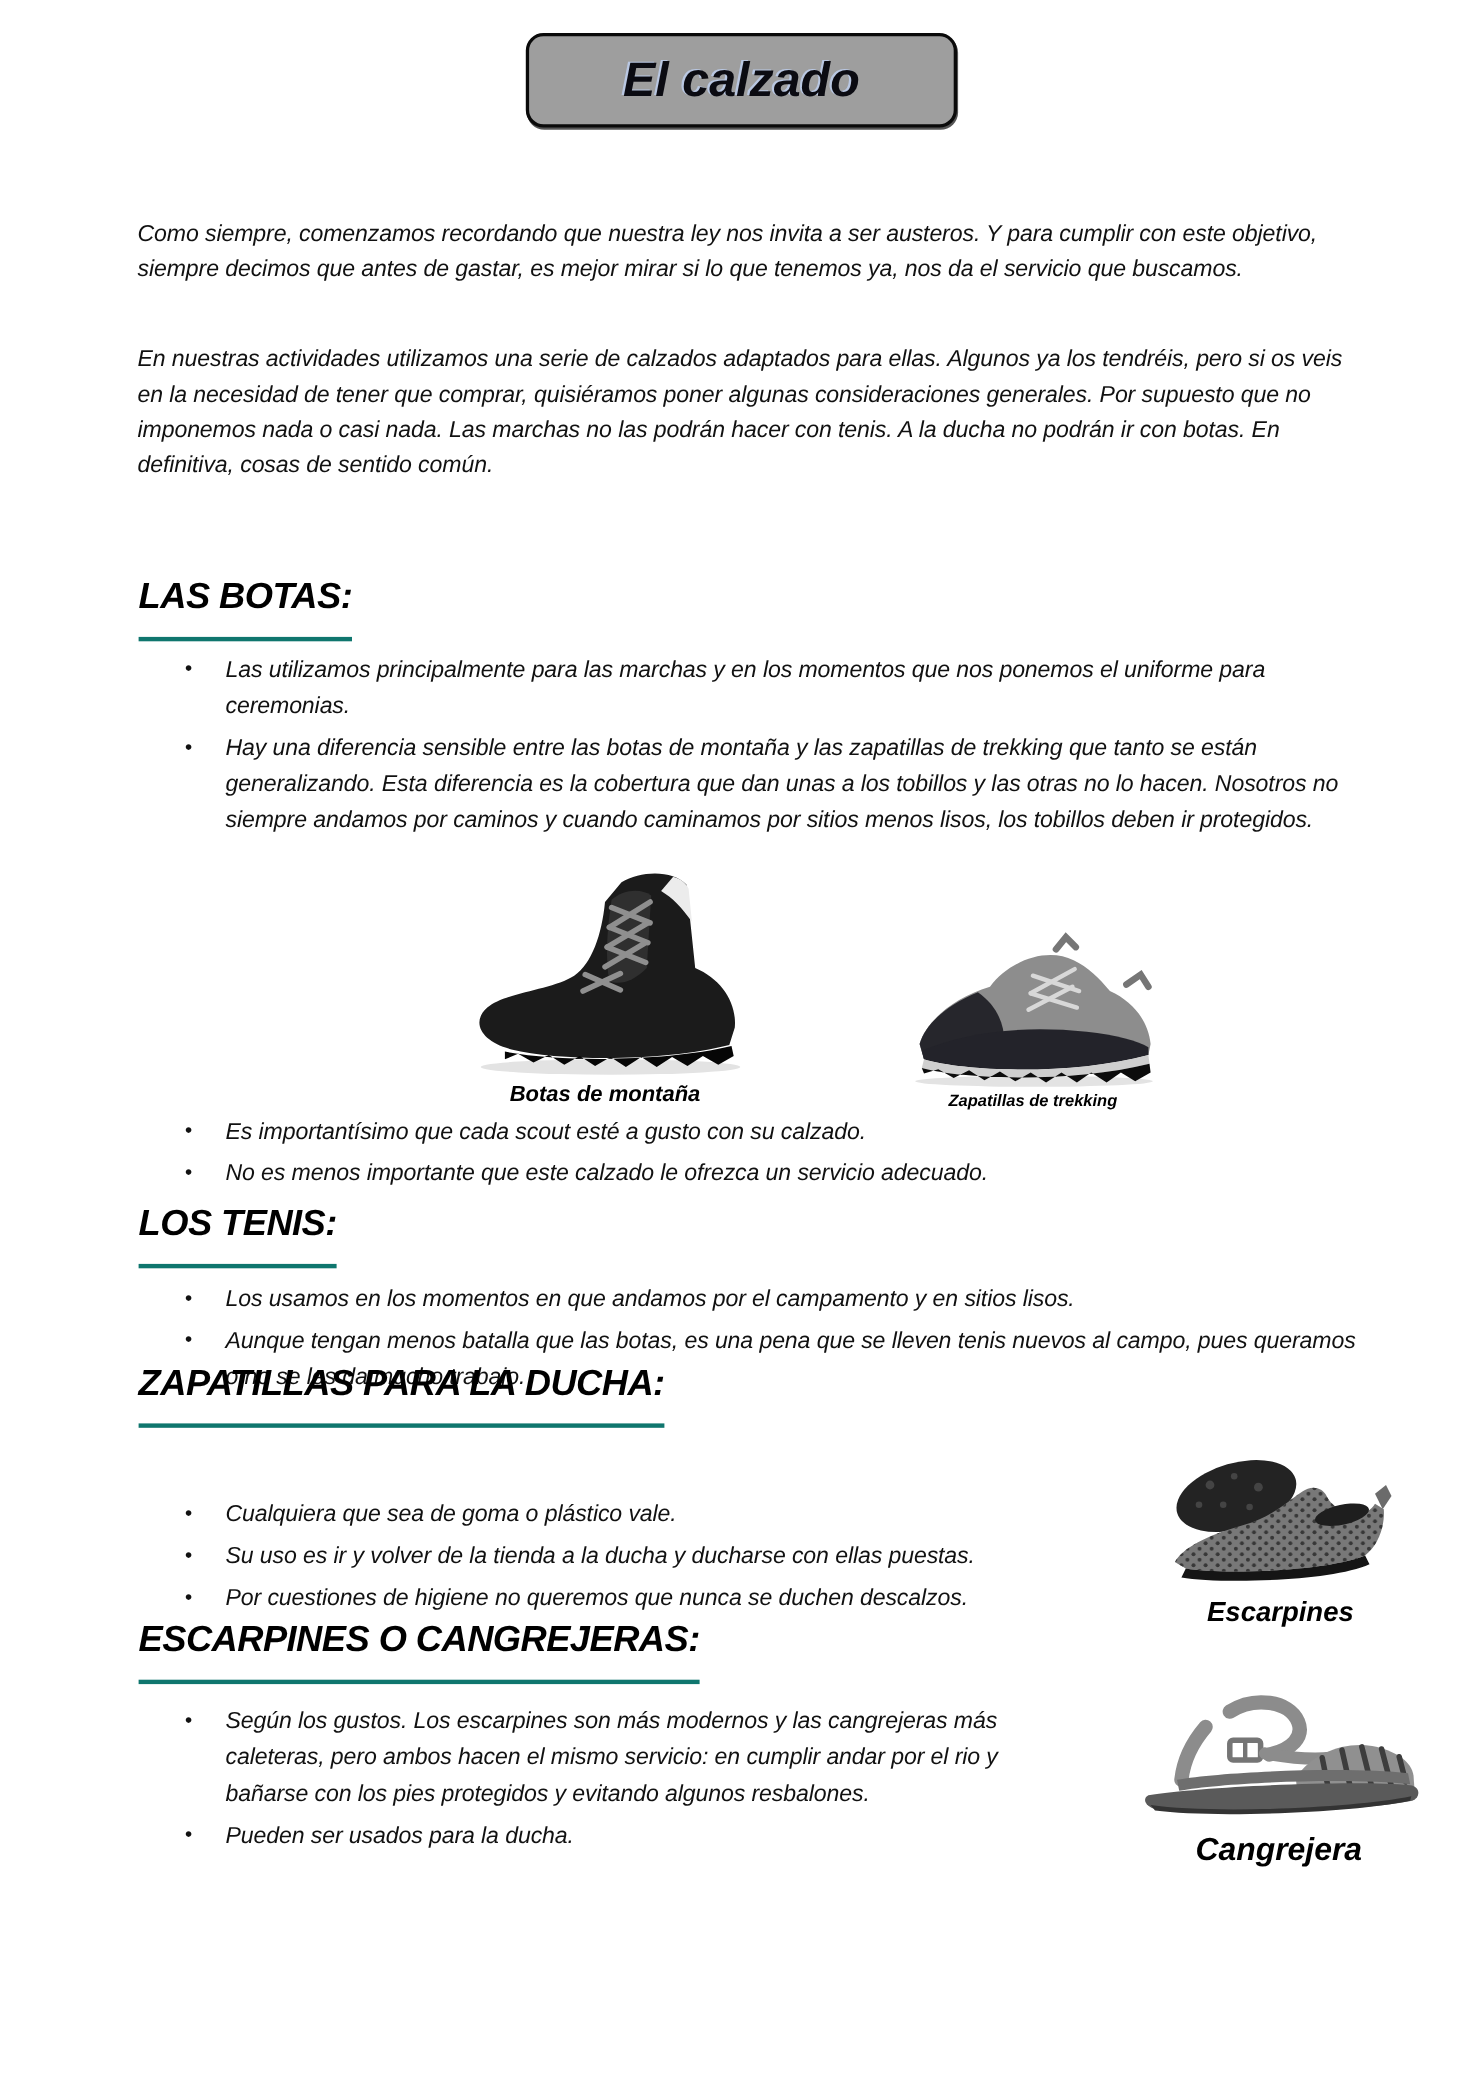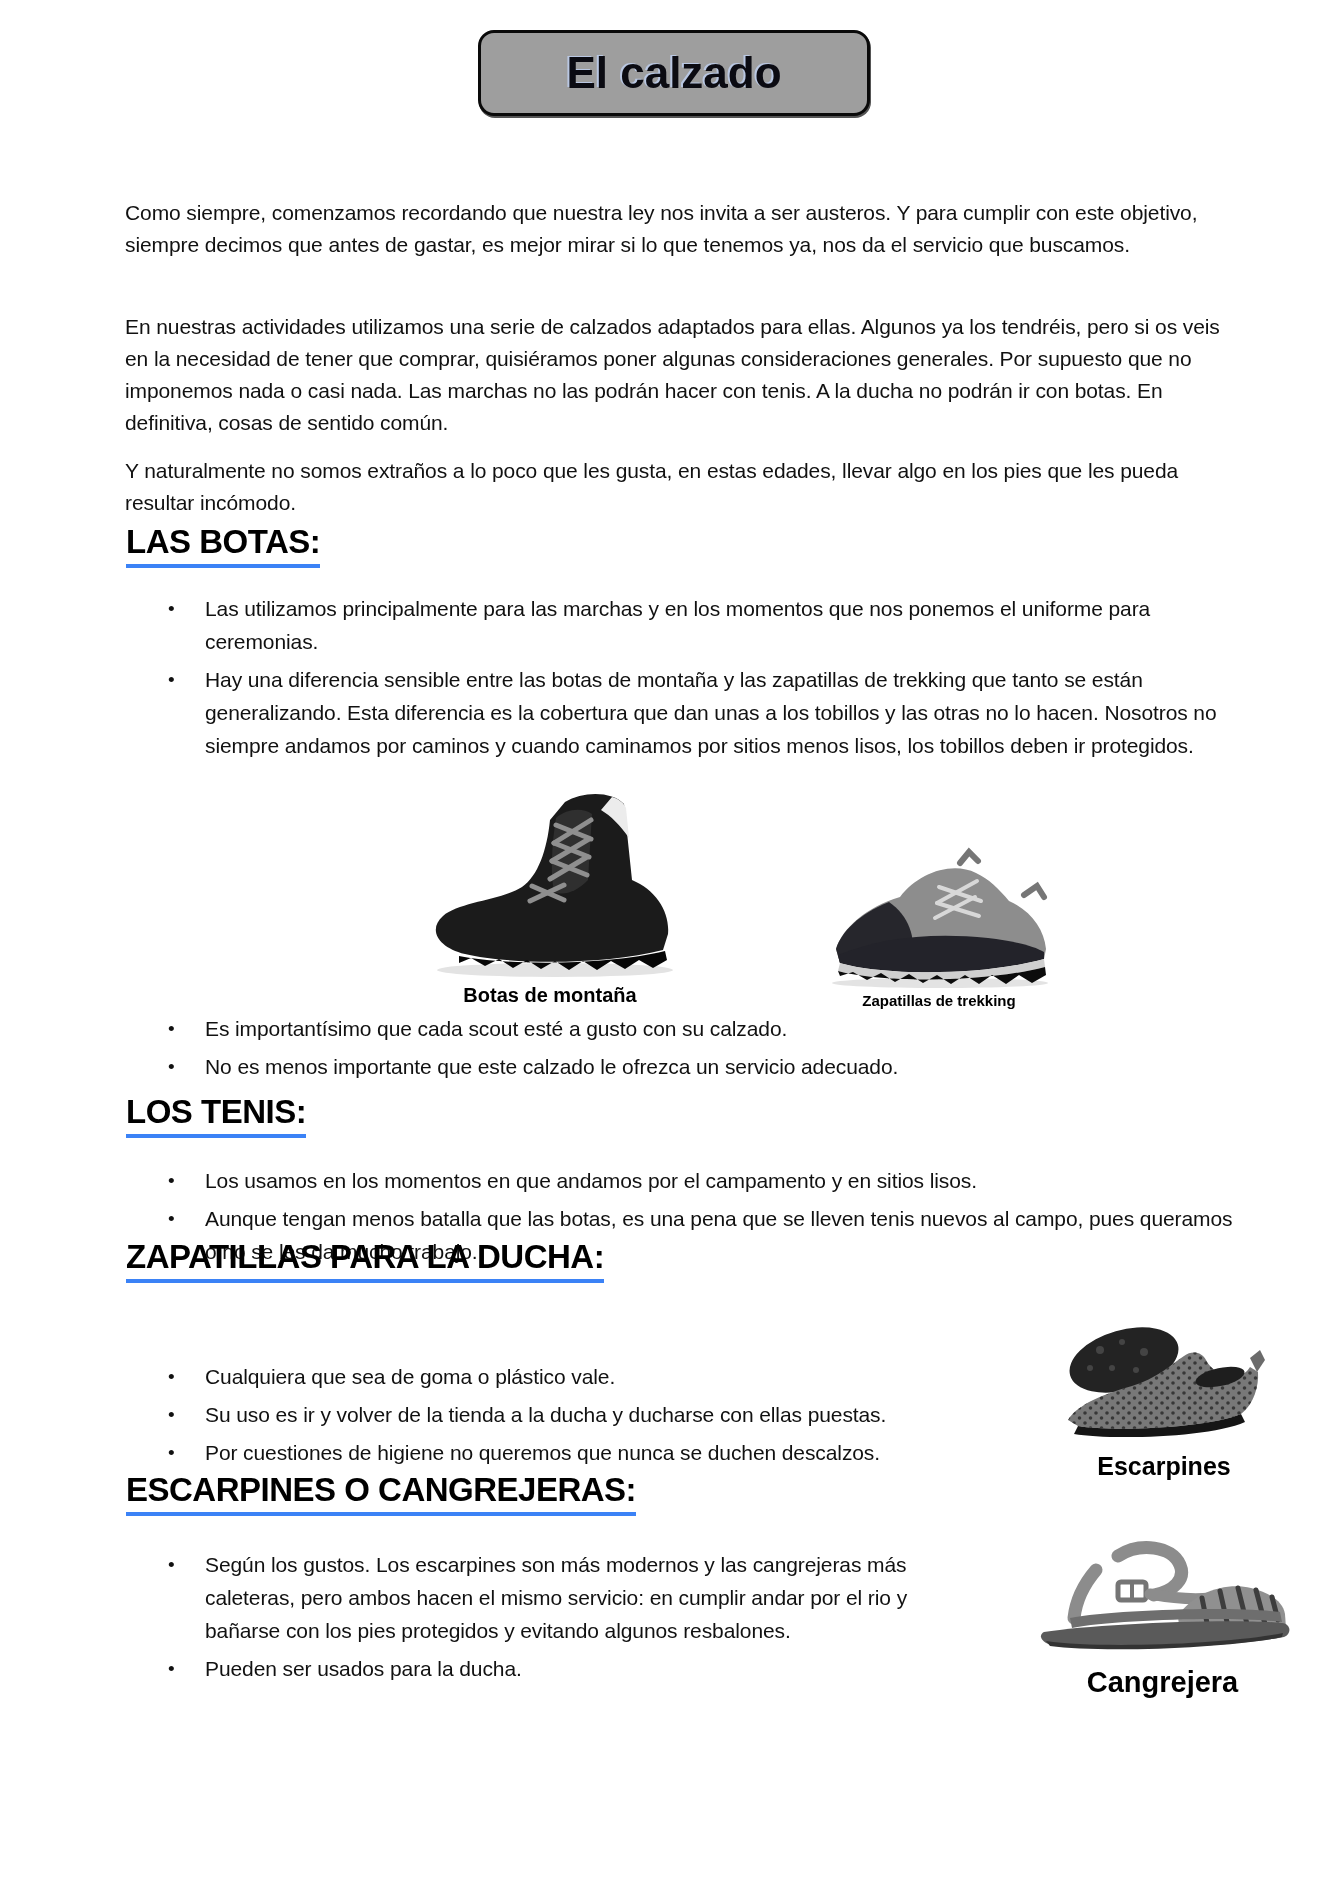--- a/index.html
+++ b/index.html
@@ -1,19 +1,20 @@
 <!DOCTYPE html>
 <html><head>
 <meta charset="utf-8">
 <style>
   html,body{margin:0;padding:0;background:#fff;}
   .page{
     position:relative;width:1340px;height:1895px;background:#ffffff;
     font-family:"Liberation Sans","DejaVu Sans",sans-serif;color:#111;
     overflow:hidden;
+    font-style:italic;
   }
   .title-box{
     position:absolute;left:478px;top:30px;width:386px;height:80px;
     background:#9e9e9e;border:3px solid #0a0a0a;border-radius:16px;
     display:flex;align-items:center;justify-content:center;
     box-shadow:1px 2px 0 #555;
   }
   .title-box .title{
     font-size:44px;font-weight:bold;color:#0b0b12;letter-spacing:0px;
     text-shadow:-2px -1px 0 #b9c7e2;
@@ -23,21 +24,21 @@
     font-size:21px;line-height:32px;letter-spacing:-0.1px;
   }
   #p1{top:176px;}
   #p2{top:290px;}
   #p3{top:434px;}
   .h{
     position:absolute;left:126px;
     font-size:33px;font-weight:bold;letter-spacing:-0.5px;color:#000;
     line-height:1.12;
   }
-  .h span{display:inline-block;border-bottom:4px solid #3b82f6;padding-bottom:3px;}
+  .h span{display:inline-block;border-bottom:4px solid #0f766e;padding-bottom:18px;}
   #h-botas{top:524px;}
   #h-tenis{top:1094px;}
   #h-ducha{top:1239px;}
   #h-escarpines{top:1472px;}
   .blist{position:absolute;left:168px;list-style:none;margin:0;padding:0;}
   .blist li{display:flex;font-size:21px;line-height:33px;letter-spacing:-0.1px;margin:0 0 5px 0;}
   .blist .bm{width:37px;flex:0 0 37px;font-size:19px;}
   #ul-botas{top:592px;width:1072px;}
   #ul-botas .bt{width:1035px;}
   #ul-botas-after{top:1012px;width:1072px;}
@@ -62,21 +63,20 @@
 <body>
 
 <div class="page">
 
   <div class="title-box">
     <span class="title">El calzado</span>
   </div>
 
   <p class="para" id="p1">Como siempre, comenzamos recordando que nuestra ley nos invita a ser austeros. Y para cumplir con este objetivo, siempre decimos que antes de gastar, es mejor mirar si lo que tenemos ya, nos da el servicio que buscamos.</p>
   <p class="para" id="p2">En nuestras actividades utilizamos una serie de calzados adaptados para ellas. Algunos ya los tendréis, pero si os veis en la necesidad de tener que comprar, quisiéramos poner algunas consideraciones generales. Por supuesto que no imponemos nada o casi nada. Las marchas no las podrán hacer con tenis. A la ducha no podrán ir con botas. En definitiva, cosas de sentido común.</p>
-  <p class="para" id="p3">Y naturalmente no somos extraños a lo poco que les gusta, en estas edades, llevar algo en los pies que les pueda resultar incómodo.</p>
 
   <div class="h" id="h-botas">
     <span>LAS BOTAS:</span>
   </div>
 
   <ul class="blist" id="ul-botas">
     <li>
       <span class="bm">•</span>
       <span class="bt">Las utilizamos principalmente para las marchas y en los momentos que nos ponemos el uniforme para ceremonias.</span>
     </li>

